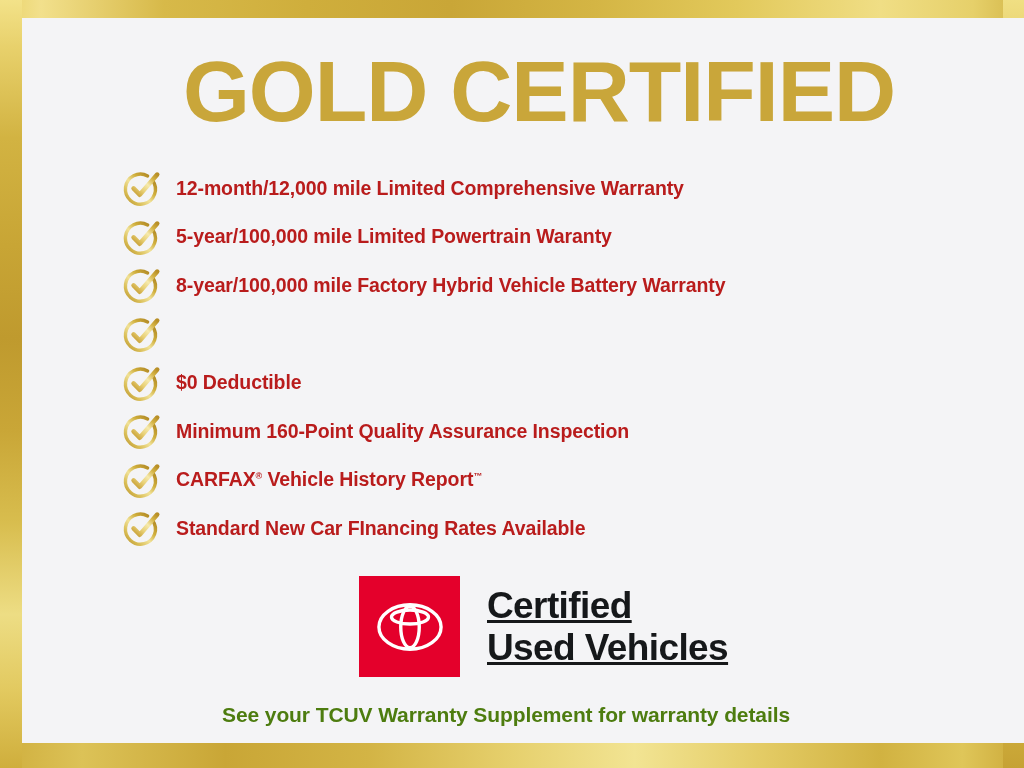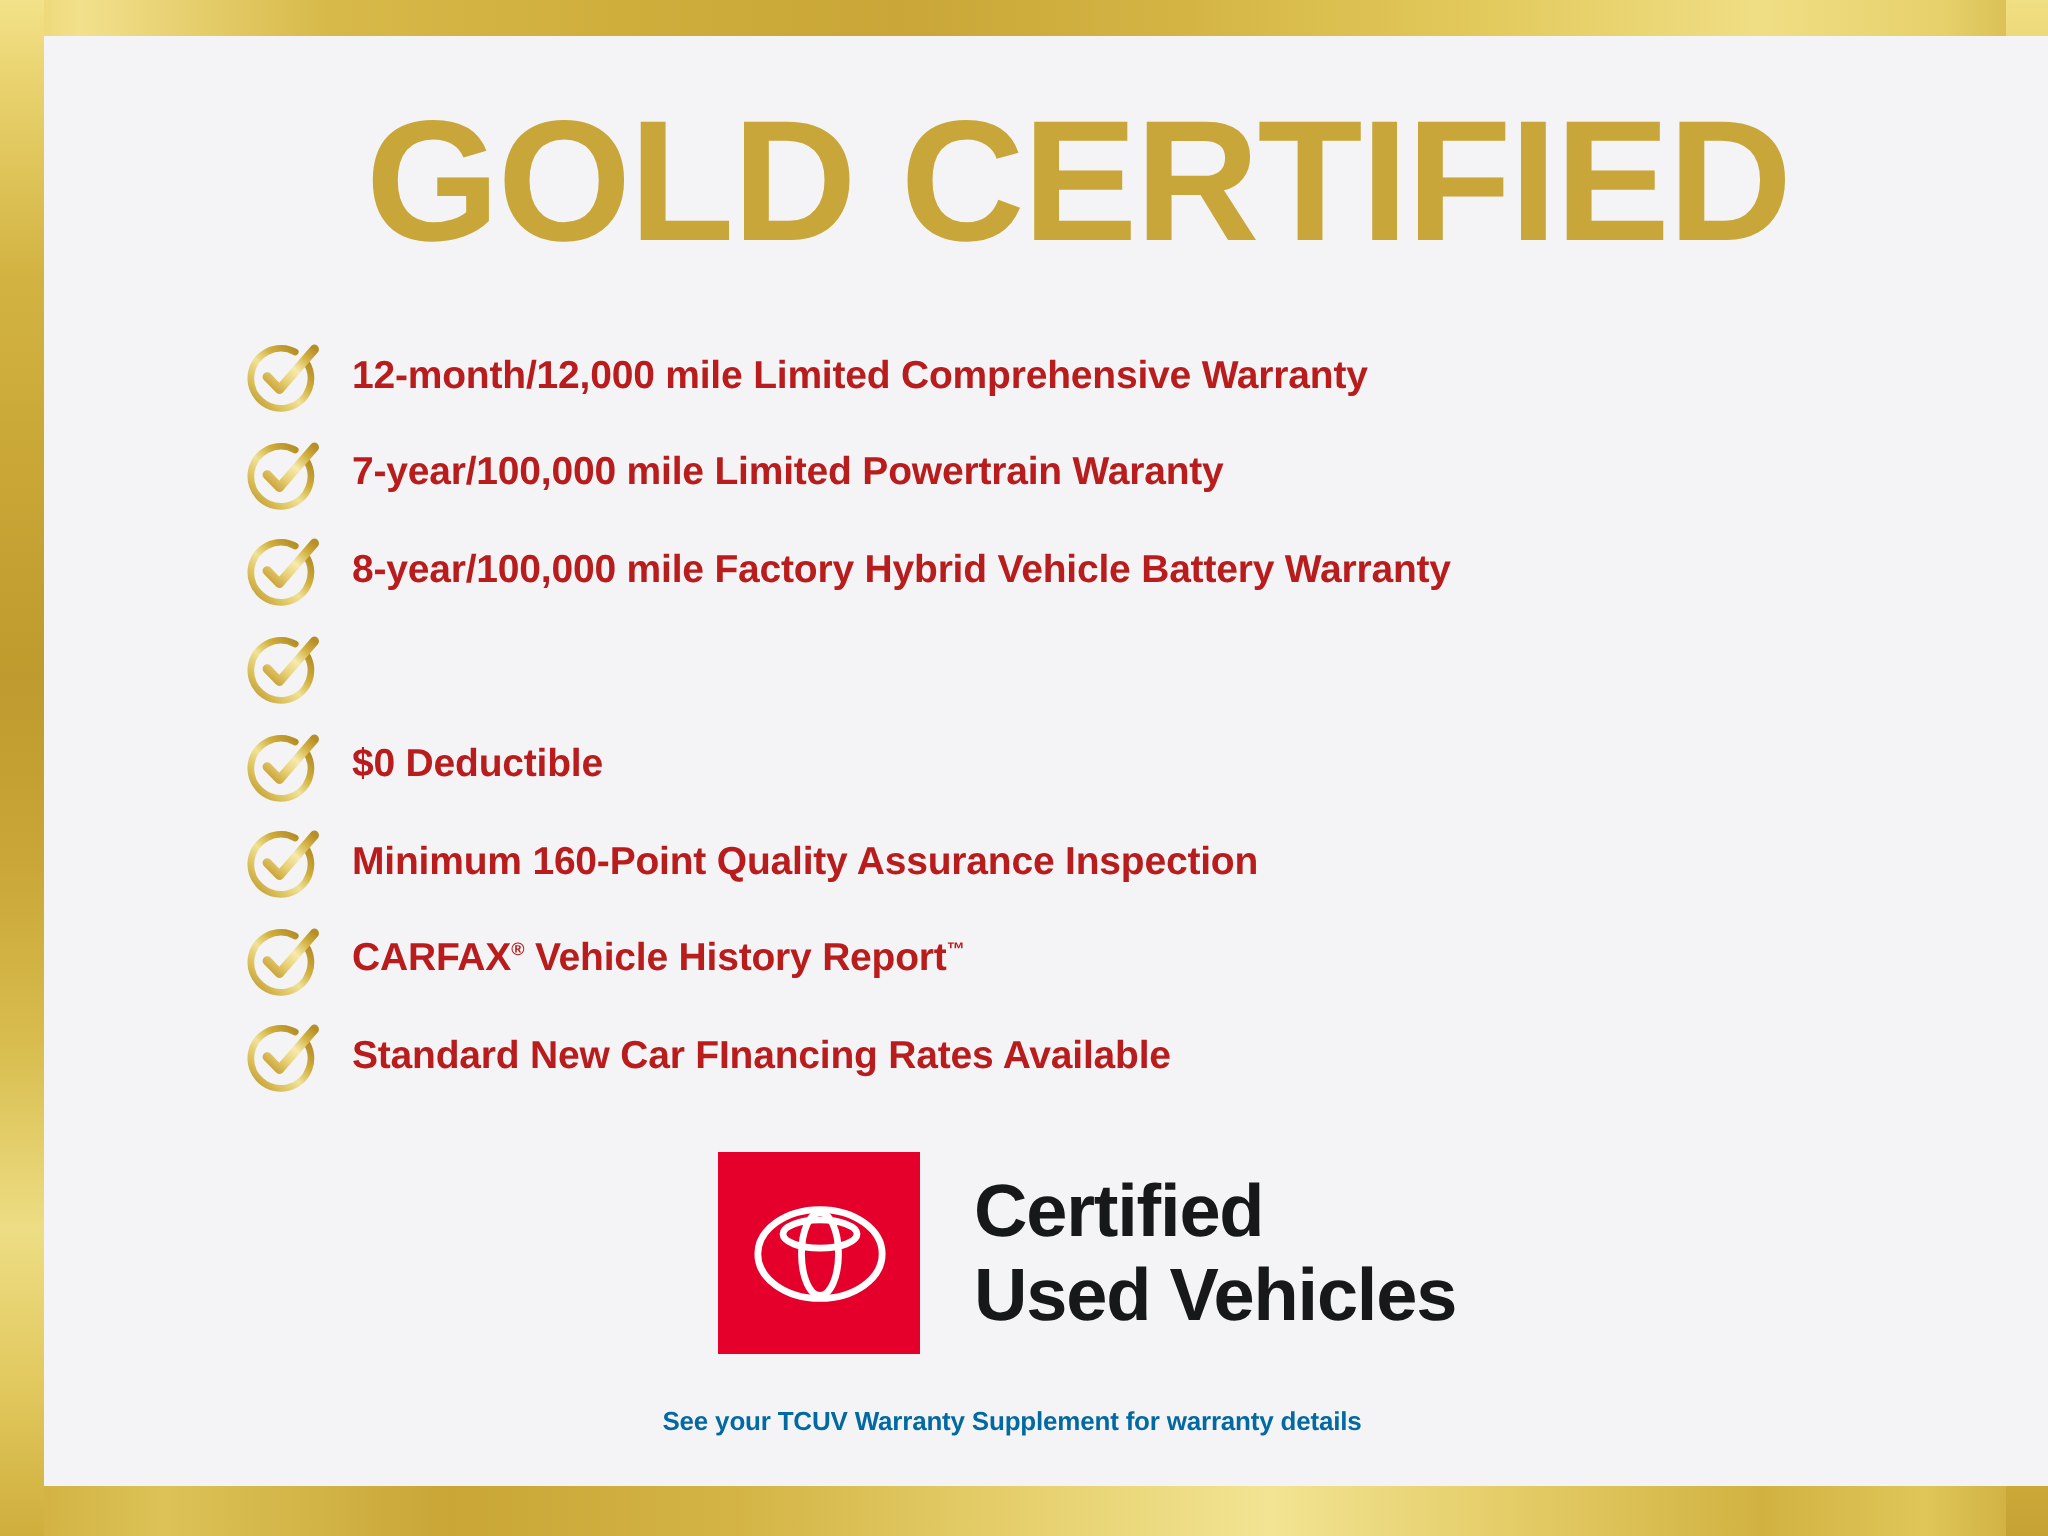--- a/index.html
+++ b/index.html
@@ -126,32 +126,33 @@
 
   #toyota-wordmark {
     margin-left:27px;
     font-size:37px;
     font-weight:bold;
     line-height:1.13;
     color:#16181a;
     letter-spacing:-0.6px;
     white-space:nowrap;
     font-family:"Liberation Sans", sans-serif;
+    text-decoration:underline;
   }
   #toyota-wordmark div { display:block; }
 
   
   #footer-note {
     position:absolute;
     top:685px; left:0;
     width:920px;
     text-align:center;
-    font-size:13px;
-    font-weight:bold;
-    color:#0369a1;
+    font-size:21px;
+    font-weight:bold;
+    color:#4d7c0f;
     letter-spacing:-0.1px;
     font-family:"Liberation Sans", sans-serif;
   }
 </style>
 </head>
 <body>
 
 <div id="frame">
 
   <div class="gold-edge" id="gold-top"></div>
@@ -207,21 +208,21 @@
                   <stop offset="30%" stop-color="#e8d075"></stop>
                   <stop offset="55%" stop-color="#f6eaae"></stop>
                   <stop offset="80%" stop-color="#d4b243"></stop>
                   <stop offset="100%" stop-color="#b88f27"></stop>
                 </linearGradient>
               </defs>
               <path d="M30.6 12.4a15 15 0 1 1-5.0-4.4" fill="none" stroke="url(#ga1)" stroke-width="3.4" stroke-linecap="round"></path>
               <path d="M11.6 20.4l6.1 6.3L35.2 6.6" fill="none" stroke="url(#gb1)" stroke-width="4.6" stroke-linecap="round" stroke-linejoin="round"></path>
             </svg>
           </span>
-          <span class="benefit-label">7-year/100,000 mile Limited Powertrain Waranty</span>
+          <span class="benefit-label">5-year/100,000 mile Limited Powertrain Waranty</span>
         </div>
         <div class="benefit-row">
           <span class="check-icon">
             <svg viewBox="0 0 40 40" aria-hidden="true">
               <defs>
                 <linearGradient id="ga2" x1="0%" y1="100%" x2="100%" y2="0%">
                   <stop offset="0%" stop-color="#b8912b"></stop>
                   <stop offset="22%" stop-color="#d9bd55"></stop>
                   <stop offset="45%" stop-color="#f1e298"></stop>
                   <stop offset="65%" stop-color="#cfae3c"></stop>

